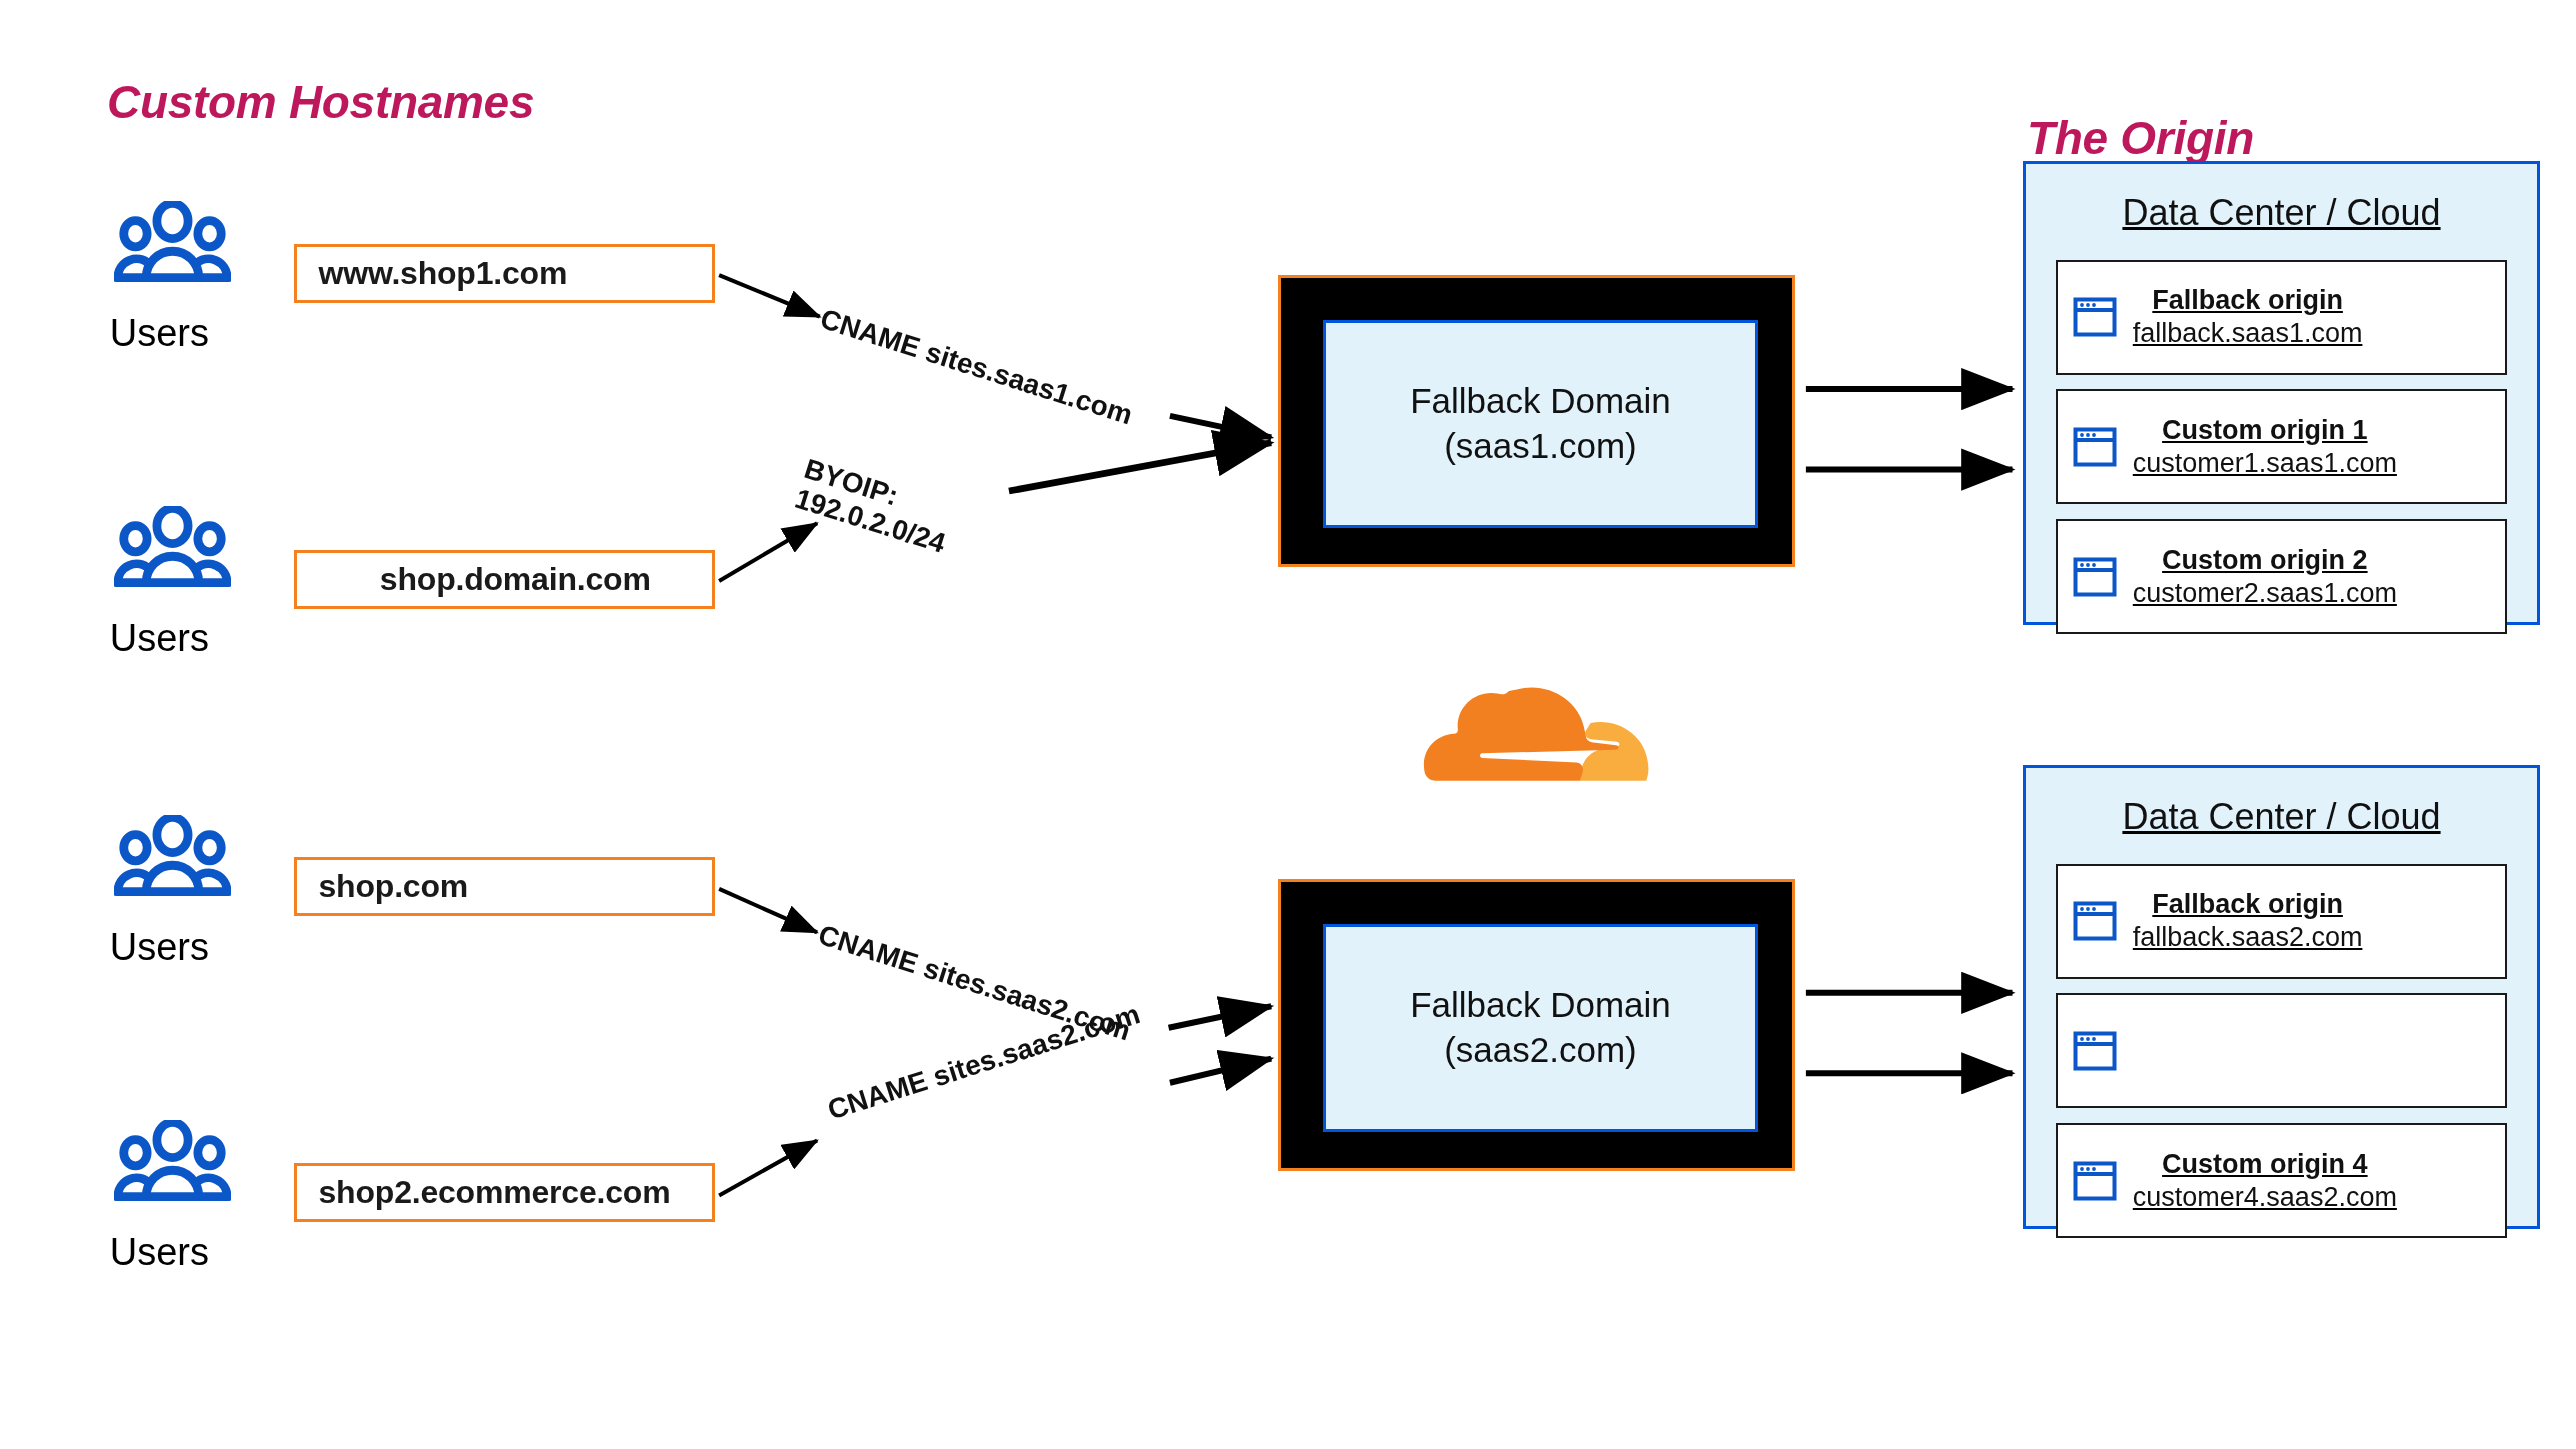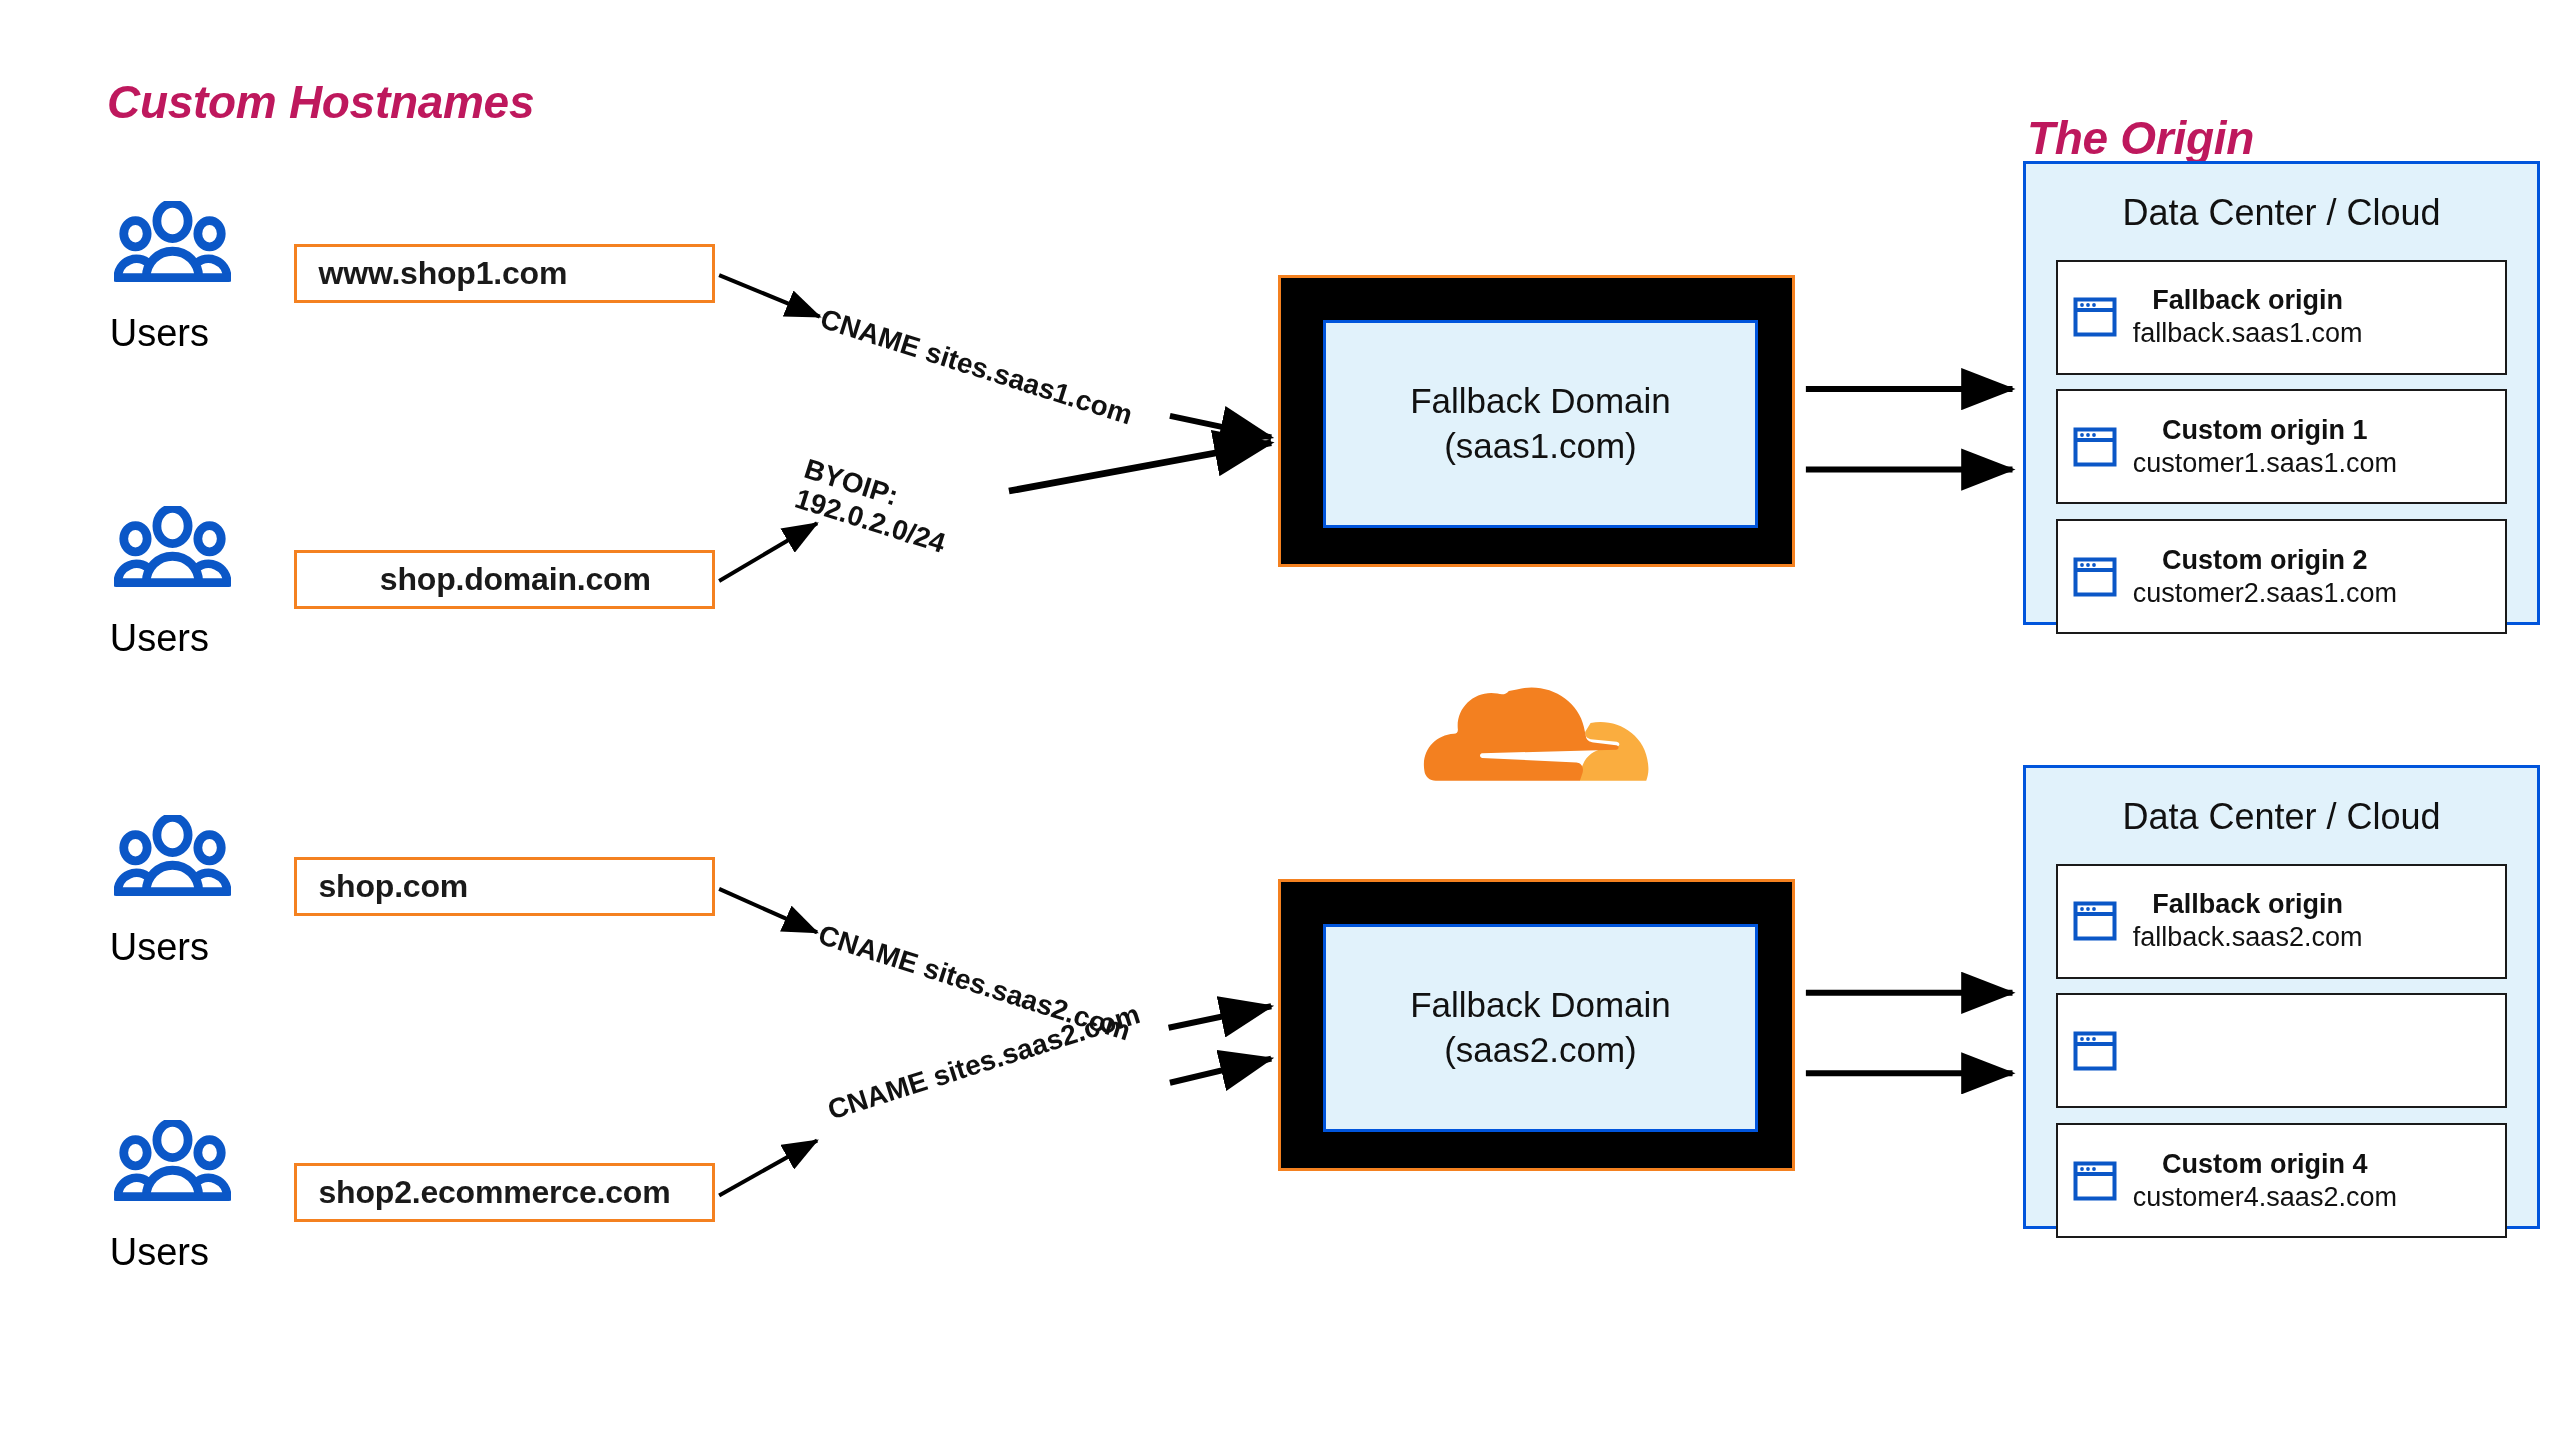--- a/index.html
+++ b/index.html
@@ -117,20 +117,21 @@
   #fallback-panel-2 { left: 1278px; top: 879px; }
 
   
   .dc-panel {
     position: absolute;
     box-sizing: border-box;
     width: 517px;
     height: 464px;
     border: 3.4px solid #0055DC;
     background: #E1F2FB;
+    text-decoration: underline;
   }
   #dc-panel-1 { left: 2023px; top: 161px; }
   #dc-panel-2 { left: 2023px; top: 765px; }
   .dc-title {
     display: block;
     text-align: center;
     font-size: 36px;
     margin-top: 28px;
     color: #111;
     white-space: nowrap;

